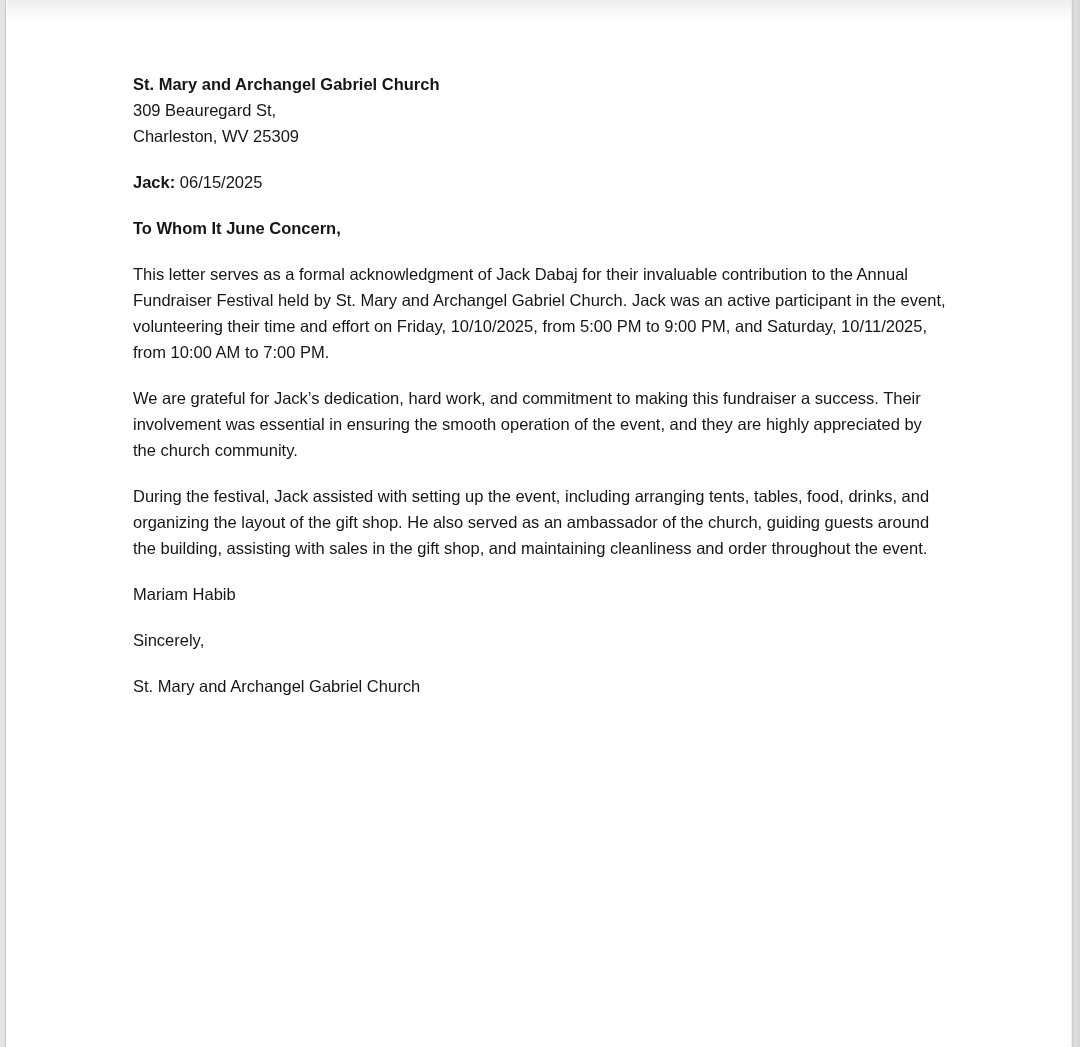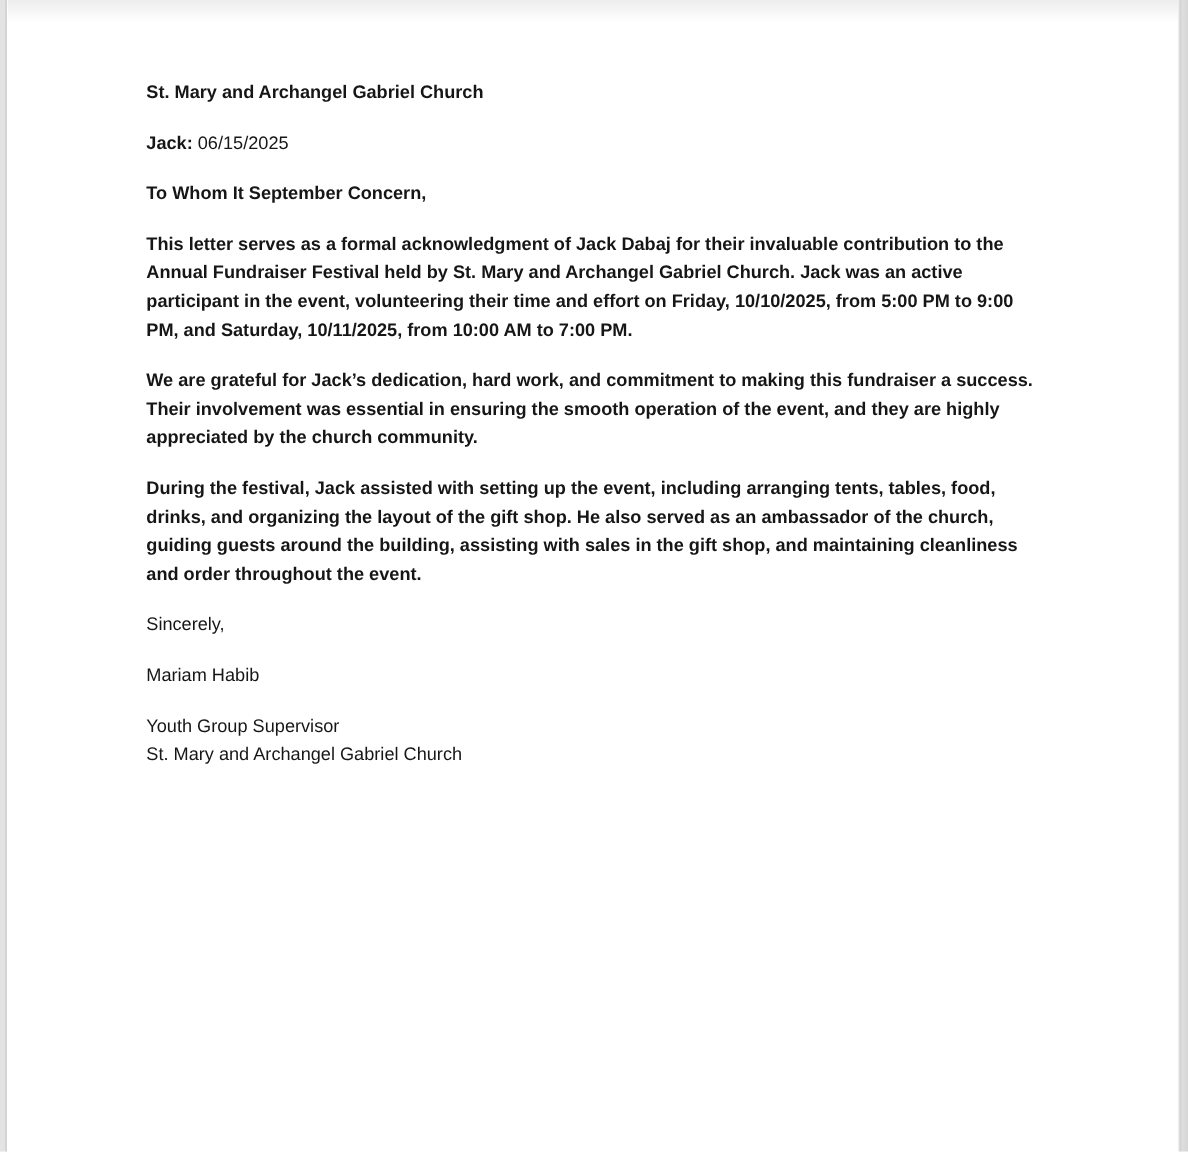--- a/index.html
+++ b/index.html
@@ -49,53 +49,53 @@
     color: #161616;
     font-size: 16.5px;
     line-height: 26px;
   }
   .page .line { line-height: 26px; }
   .block { margin-bottom: 20px; }
   .bold { font-weight: 700; }
   .para {
     margin-bottom: 20px;
     width: 816px;
-    font-weight: bold;
   }
 </style>
 </head>
 <body>
 
 <div class="viewport">
 
   <div class="page">
 
     <div class="block">
       <div class="line bold">St. Mary and Archangel Gabriel Church</div>
+      <div class="line">309 Beauregard St,</div>
+      <div class="line">Charleston, WV 25309</div>
     </div>
 
     <div class="block line">
       <span class="bold">Jack:</span>
       <span>06/15/2025</span>
     </div>
 
-    <div class="block line bold">To Whom It September Concern,</div>
+    <div class="block line bold">To Whom It June Concern,</div>
 
     <p class="para">This letter serves as a formal acknowledgment of Jack Dabaj for their invaluable contribution to the Annual Fundraiser Festival held by St. Mary and Archangel Gabriel Church. Jack was an active participant in the event, volunteering their time and effort on Friday, 10/10/2025, from 5:00 PM to 9:00 PM, and Saturday, 10/11/2025, from 10:00 AM to 7:00 PM.</p>
 
     <p class="para">We are grateful for Jack’s dedication, hard work, and commitment to making this fundraiser a success. Their involvement was essential in ensuring the smooth operation of the event, and they are highly appreciated by the church community.</p>
 
     <p class="para">During the festival, Jack assisted with setting up the event, including arranging tents, tables, food, drinks, and organizing the layout of the gift shop. He also served as an ambassador of the church, guiding guests around the building, assisting with sales in the gift shop, and maintaining cleanliness and order throughout the event.</p>
 
+    <div class="block line">Mariam Habib</div>
+
     <div class="block line">Sincerely,</div>
 
-    <div class="block line">Mariam Habib</div>
-
     <div class="block">
-      <div class="line">Youth Group Supervisor</div>
       <div class="line">St. Mary and Archangel Gabriel Church</div>
     </div>
 
   </div>
 
   <div class="top-shade"></div>
   <div class="left-edge"></div>
   <div class="right-edge"></div>
 
 </div>

